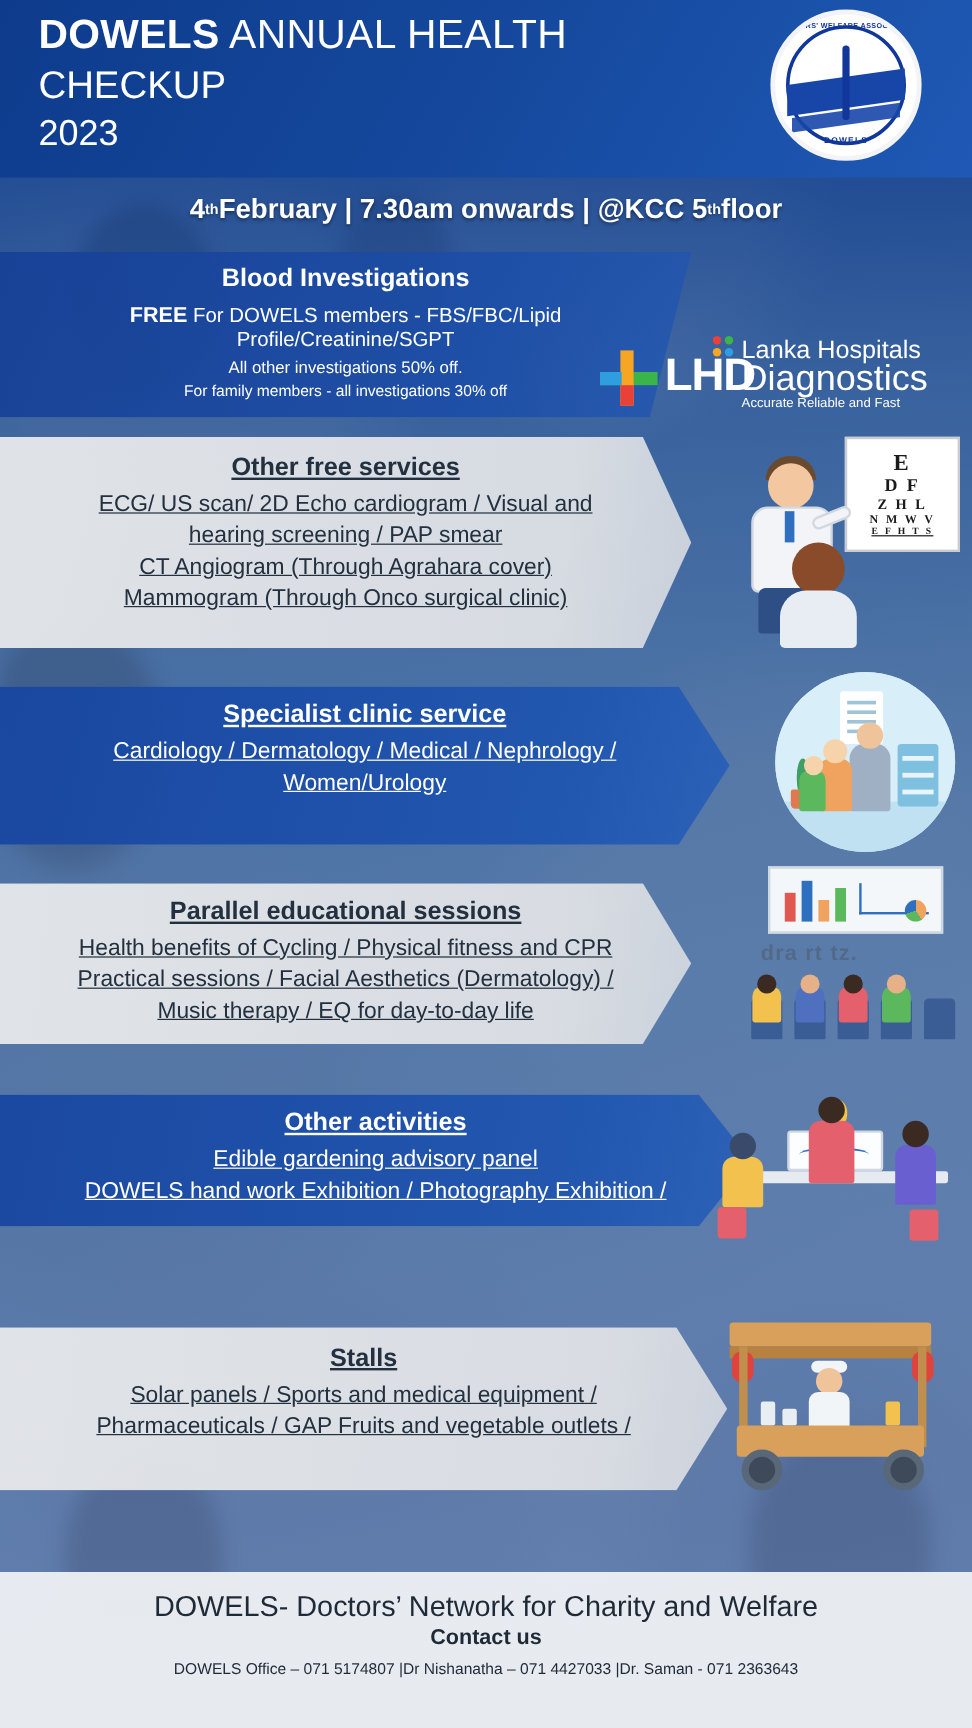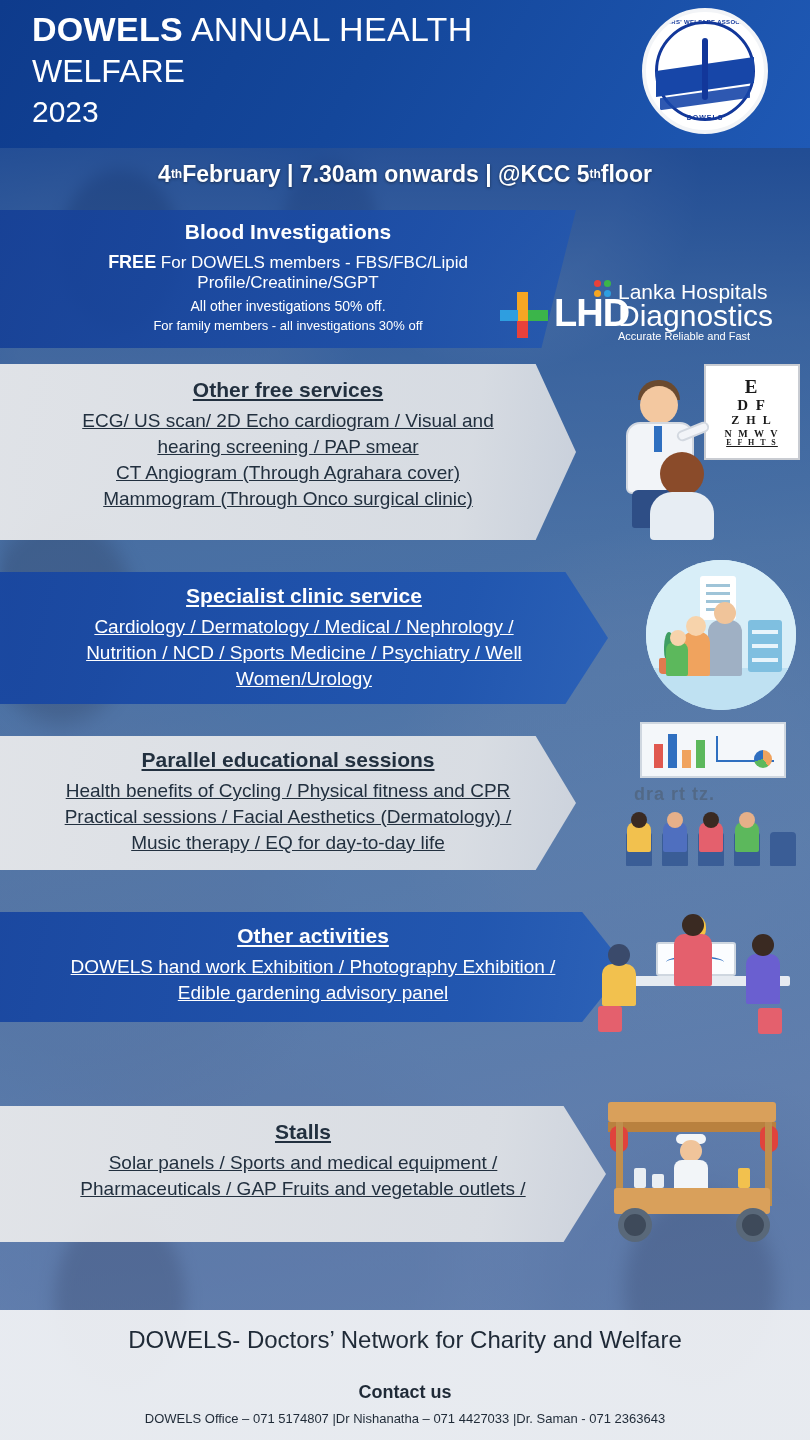--- a/index.html
+++ b/index.html
@@ -229,35 +229,35 @@
   .st-vendor-body { position: absolute; left: 80px; top: 68px; width: 34px; height: 30px; background: #f2f5f8; border-radius: 8px 8px 0 0; }
   .st-jar { position: absolute; top: 76px; width: 12px; height: 20px; background: #e9eef3; border-radius: 2px; }
 
   
   .footer {
     position: absolute; left: 0; right: 0; bottom: 0; height: 130px;
     background: linear-gradient(180deg, rgba(243,244,246,.92) 0%, rgba(238,240,243,.95) 100%);
     color: #1f2a37; text-align: center;
   }
   .footer-title { font-size: 24px; padding-top: 16px; font-weight: 400; }
-  .footer-contact { font-size: 18px; font-weight: 700; margin-top: 28px; }
+  .footer-contact { font-size: 18px; font-weight: 700; margin-top: 0; }
   .footer-numbers { font-size: 13px; margin-top: 8px; }
 </style>
 </head>
 <body>
 
 <div id="poster">
   <div class="bg-photo"></div>
   <div class="bg-blur-people"></div>
   <div class="bg-tint"></div>
 
   <div class="header">
     <div class="title-block">
       <div class="title-line1"><b>DOWELS</b><span class="light"> ANNUAL HEALTH</span></div>
-      <div class="title-line2">WELFARE</div>
+      <div class="title-line2">CHECKUP</div>
       <div class="title-year">2023</div>
     </div>
     <div class="logo-wrap">
       <div class="logo-circle">
         <div class="logo-ring"></div>
         <div class="logo-top-text">DOCTORS' WELFARE ASSOCIATION</div>
         <div class="logo-band"></div>
         <div class="logo-band2"></div>
         <div class="logo-snake"></div>
         <div class="logo-bottom-text">DOWELS</div>
@@ -325,21 +325,20 @@
       <div class="doc-leg"></div>
   </div>
   <div class="boy-fig">
     <div class="boy-head"></div>
       <div class="boy-body"></div>
   </div>
 
   <div class="band band-blue band-clip-r" style="left:0; top:572px; width:608px; height:132px; padding:12px 22px 0 22px;">
     <h3>Specialist clinic service</h3>
     <p>Cardiology / Dermatology / Medical / Nephrology /</p>
-    <p>Nutrition / NCD / Sports Medicine / Psychiatry / Well</p>
     <p>Women/Urology</p>
   </div>
 
   <div class="clinic-circle">
     <div class="cc-wall"></div>
     <div class="cc-chart">
         <i style="top:8px"></i>
         <i style="top:16px"></i>
         <i style="top:24px"></i>
         <i style="top:32px"></i>
@@ -389,22 +388,22 @@
     <div class="edu-person" style="left:45px; background:#4f6fbf;"></div>
     <div class="edu-head" style="left:49px; bottom:44px; background:#e6b089;"></div>
     <div class="edu-person" style="left:81px; background:#e4606d;"></div>
     <div class="edu-head" style="left:85px; bottom:44px; background:#3a2a22;"></div>
     <div class="edu-person" style="left:117px; background:#5cb85c;"></div>
     <div class="edu-head" style="left:121px; bottom:44px; background:#e6b089;"></div>
   </div>
 
   <div class="band band-blue band-clip-r" style="left:0; top:912px; width:626px; height:110px; padding:12px 22px 0 22px;">
     <h3>Other activities</h3>
+    <p>Edible gardening advisory panel</p>
     <p>DOWELS hand work Exhibition / Photography Exhibition /</p>
-    <p>Edible gardening advisory panel</p>
   </div>
 
   <div class="act-illus">
     <div class="act-bulb"></div>
     <div class="act-screen">
         <div class="act-wave"></div>
       </div>
     <div class="act-table"></div>
     <div class="act-p" style="left:6px; top:54px; width:34px; height:42px; background:#f2c14e;"></div>
     <div class="act-h" style="left:12px; top:34px; width:22px; height:22px; background:#3a4a6b;"></div>

